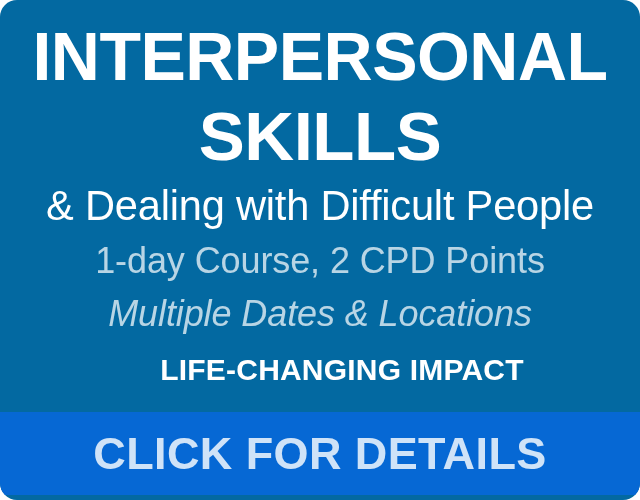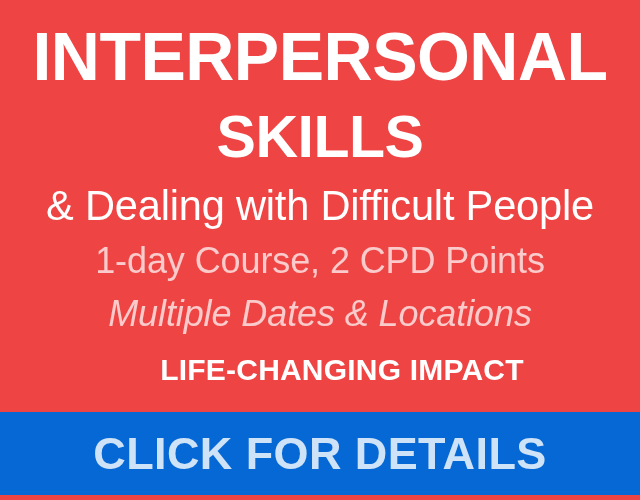--- a/index.html
+++ b/index.html
@@ -10,24 +10,25 @@
     width: 640px;
     height: 500px;
     overflow: hidden;
     font-family: "Liberation Sans", "DejaVu Sans", sans-serif;
   }
 
   #ad-banner {
     position: relative;
     width: 640px;
     height: 500px;
-    background: #ef4444;
+    background: #0369a1;
     box-sizing: border-box;
     overflow: hidden;
     cursor: pointer;
+    border-radius: 17px;
   }
 
   
   #content-area {
     position: absolute;
     left: 0;
     top: 0;
     width: 640px;
     height: 412px;
     text-align: center;
@@ -53,21 +54,21 @@
     line-height: 72px;
     transform: scaleX(0.985);
     transform-origin: center center;
   }
 
   
   #headline-secondary {
     position: absolute;
     left: 0;
     top: 101px;
-    font-size: 59px;
+    font-size: 69px;
     font-weight: 700;
     letter-spacing: -0.5px;
     line-height: 72px;
   }
 
   
   #subheading {
     position: absolute;
     left: 0;
     top: 182px;

